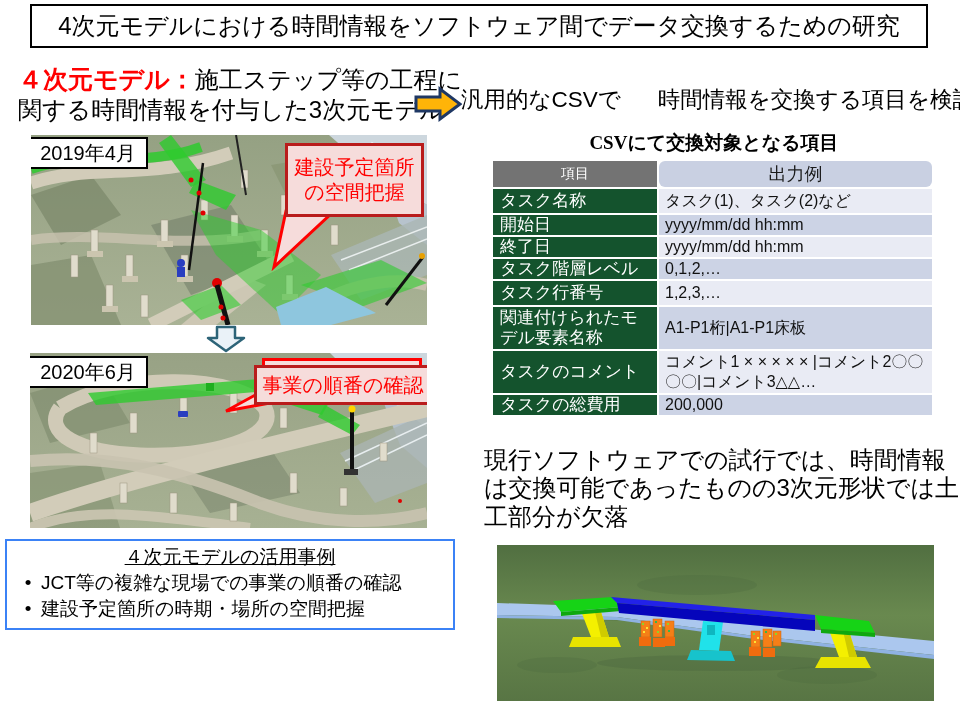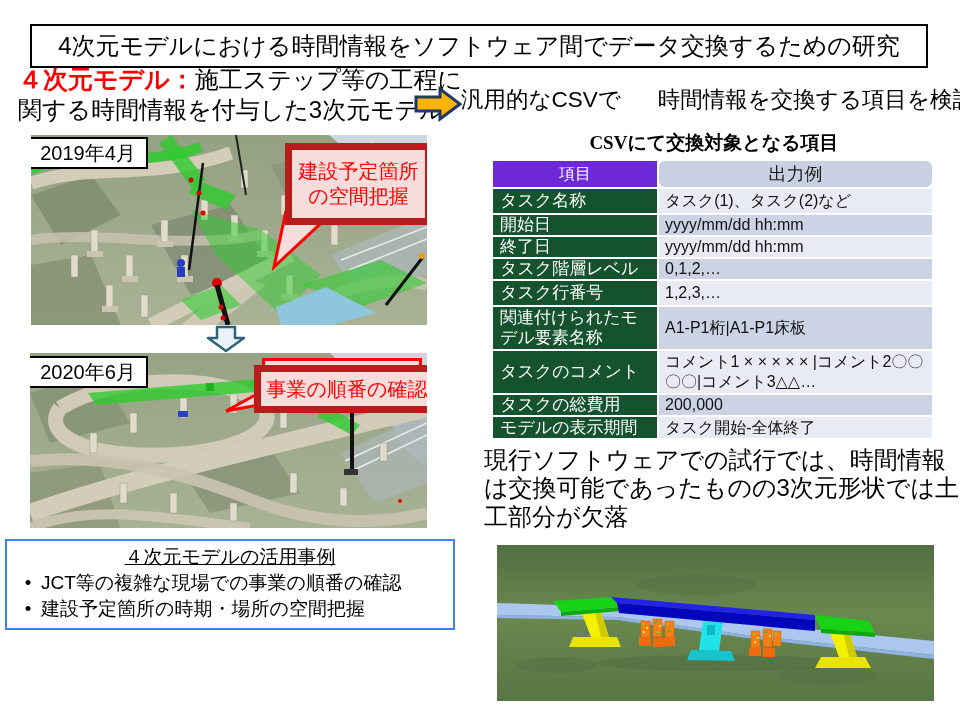--- a/index.html
+++ b/index.html
@@ -1,20 +1,20 @@
 <!DOCTYPE html>
 <html><head>
 <meta charset="utf-8">
 <style>
   html,body{margin:0;padding:0;background:#fff;}
   .slide{position:relative;width:960px;height:720px;background:#ffffff;overflow:hidden;
          font-family:"Liberation Sans","DejaVu Sans",sans-serif;color:#000;}
 
   
-  .title-box{position:absolute;left:30px;top:24px;width:894px;height:40px;border:2px solid #000;
+  .title-box{position:absolute;left:30px;top:4px;width:894px;height:40px;border:2px solid #000;
              display:flex;align-items:center;justify-content:center;font-size:24px;white-space:nowrap;}
 
   
   .definition{position:absolute;left:18px;top:64px;width:445px;font-size:24px;line-height:1.22;}
   .definition .term{color:#ff0000;font-weight:bold;font-size:25px;}
 
   
   .block-arrow-right{position:absolute;left:414px;top:85px;width:48px;height:38px;}
 
   
@@ -22,21 +22,21 @@
   .csv-heading .u{margin-left:37px;}
 
   
   .csv-title{position:absolute;left:490px;top:130px;width:448px;text-align:center;
              font-family:"Liberation Serif","DejaVu Serif",serif;font-weight:bold;font-size:19px;}
   .csv-table{position:absolute;left:491px;top:159px;border-collapse:separate;border-spacing:2px;table-layout:fixed;}
   .csv-table th,.csv-table td{margin:0;vertical-align:middle;overflow:hidden;}
   .csv-table th{font-weight:normal;}
   .csv-table .col-k{width:164px;}
   .csv-table .col-v{width:273px;}
-  .csv-table th.hk{background:#6d28d9;color:#fff;font-size:16px;text-align:center;height:20px;}
+  .csv-table th.hk{background:#737373;color:#fff;font-size:14px;text-align:center;height:20px;}
   .csv-table th.hv{background:#C9D0E2;color:#1a1a1a;font-size:18px;text-align:center;height:20px;border-radius:6px;}
   .csv-table td.k{background:#14532d;color:#fff;font-size:17px;padding:0 7px;line-height:1.15;}
   .csv-table td.v{color:#111;font-size:16px;padding:0 6px;line-height:1.25;}
   .csv-table tbody tr:nth-child(odd) td.v{background:#E9EBF4;}
   .csv-table tbody tr:nth-child(even) td.v{background:#CCD3E5;}
   .csv-table tbody tr:nth-child(1){height:24px;}
   .csv-table tbody tr:nth-child(2),.csv-table tbody tr:nth-child(3),
   .csv-table tbody tr:nth-child(4){height:20px;}
   .csv-table tbody tr:nth-child(5){height:24px;}
   .csv-table tbody tr:nth-child(6){height:42px;}
@@ -49,21 +49,21 @@
 
   
   .photo{position:absolute;overflow:hidden;}
   .photo1{left:31px;top:135px;width:396px;height:190px;}
   .photo2{left:30px;top:353px;width:397px;height:175px;}
   .photo svg.scene{position:absolute;left:0;top:0;width:100%;height:100%;}
   .date-label{position:absolute;background:#fff;border:2px solid #000;width:116px;height:28px;
               display:flex;align-items:flex-end;justify-content:center;font-size:20px;z-index:4;}
   .date-label.l1{left:-3px;top:2px;}
   .date-label.l2{left:-2px;top:3px;}
-  .callout{position:absolute;background:#F6DCDB;border:7px solid #b91c1c;color:#FF0000;
+  .callout{position:absolute;background:#F6DCDB;border:3px solid #b91c1c;color:#FF0000;
            display:flex;flex-direction:column;align-items:center;justify-content:center;
            font-size:20px;line-height:1.25;z-index:3;text-align:center;}
   .callout1{left:254px;top:8px;width:133px;height:68px;}
   .callout2{left:224px;top:12px;width:172px;height:34px;}
   .callout2-behind{position:absolute;left:232px;top:5px;width:154px;height:34px;
                    background:#F6DCDB;border:3px solid #FF0000;z-index:2;}
   .tail{position:absolute;z-index:2;}
   .tail1{left:225px;top:74px;width:80px;height:62px;}
   .tail2{left:194px;top:32px;width:48px;height:28px;}
 
@@ -141,24 +141,20 @@
           <td class="k">関連付けられたモデル要素名称</td>
           <td class="v">A1-P1桁|A1-P1床板</td>
         </tr>
       <tr>
           <td class="k">タスクのコメント</td>
           <td class="v">コメント1 × × × × × |コメント2〇〇〇〇|コメント3△△…</td>
         </tr>
       <tr>
           <td class="k">タスクの総費用</td>
           <td class="v">200,000</td>
-        </tr>
-      <tr>
-          <td class="k">モデルの表示期間</td>
-          <td class="v">タスク開始-全体終了</td>
         </tr>
     </tbody>
   </table>
 
   <div class="trial-note">現行ソフトウェアでの試行では、時間情報は交換可能であったものの3次元形状では土工部分が欠落</div>
 
   <div class="photo photo1">
     <svg class="scene" viewBox="0 0 396 190" preserveAspectRatio="none">
       <defs>
         <linearGradient id="g1" x1="0" y1="0" x2="0" y2="1">

